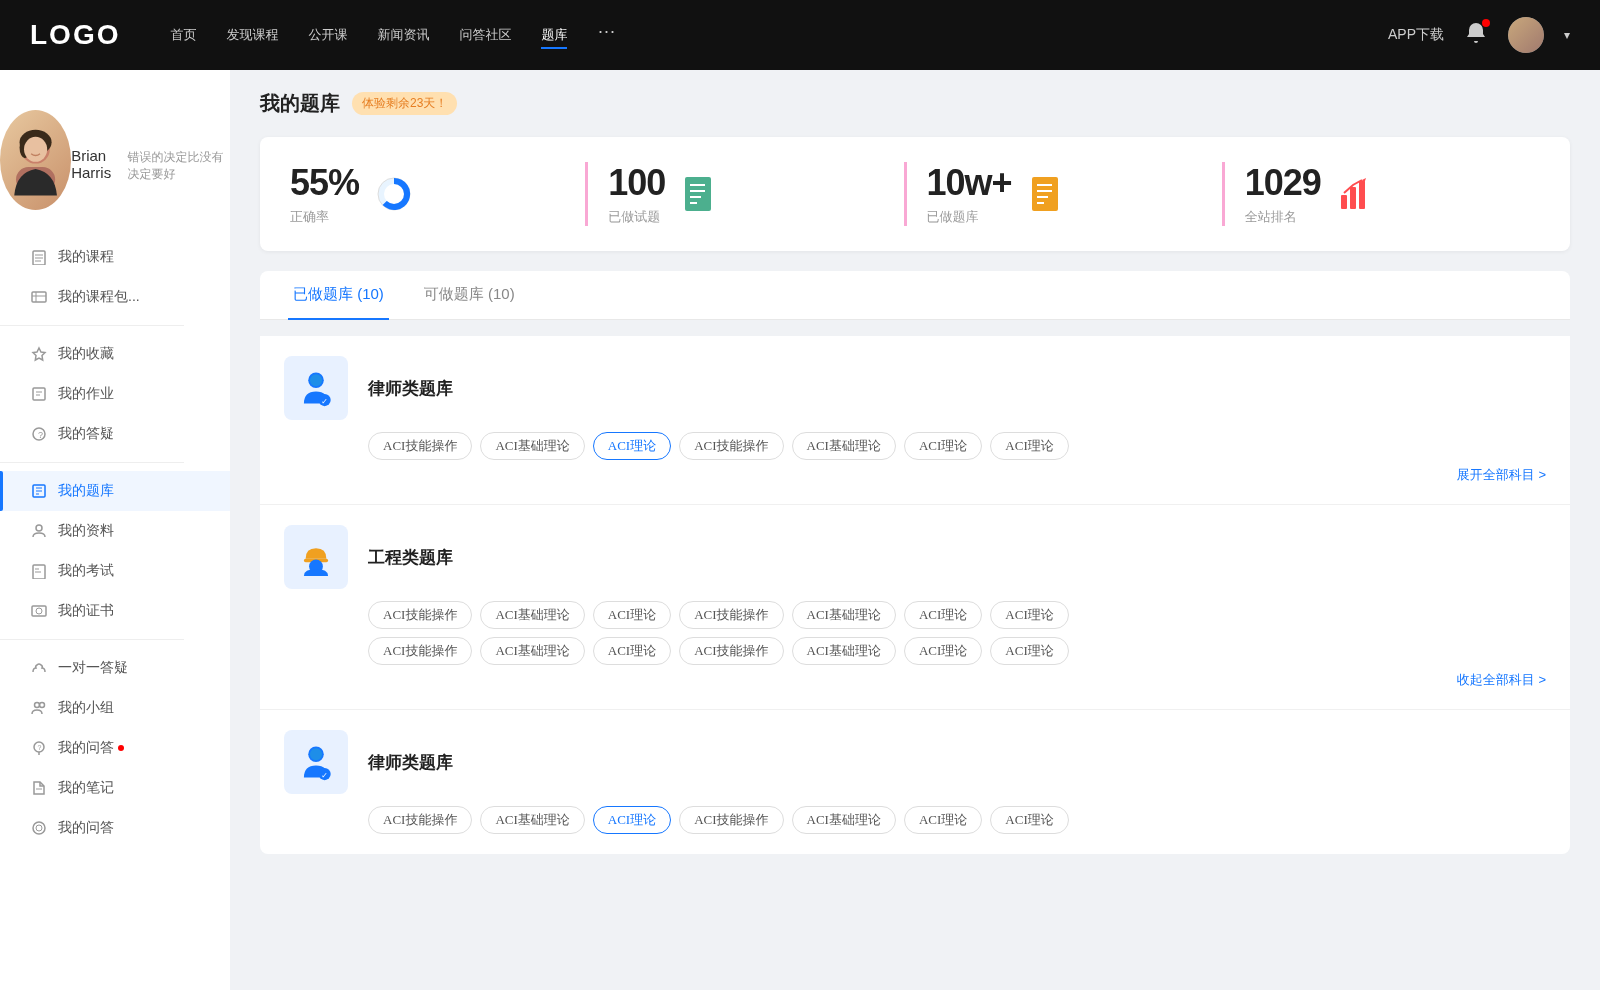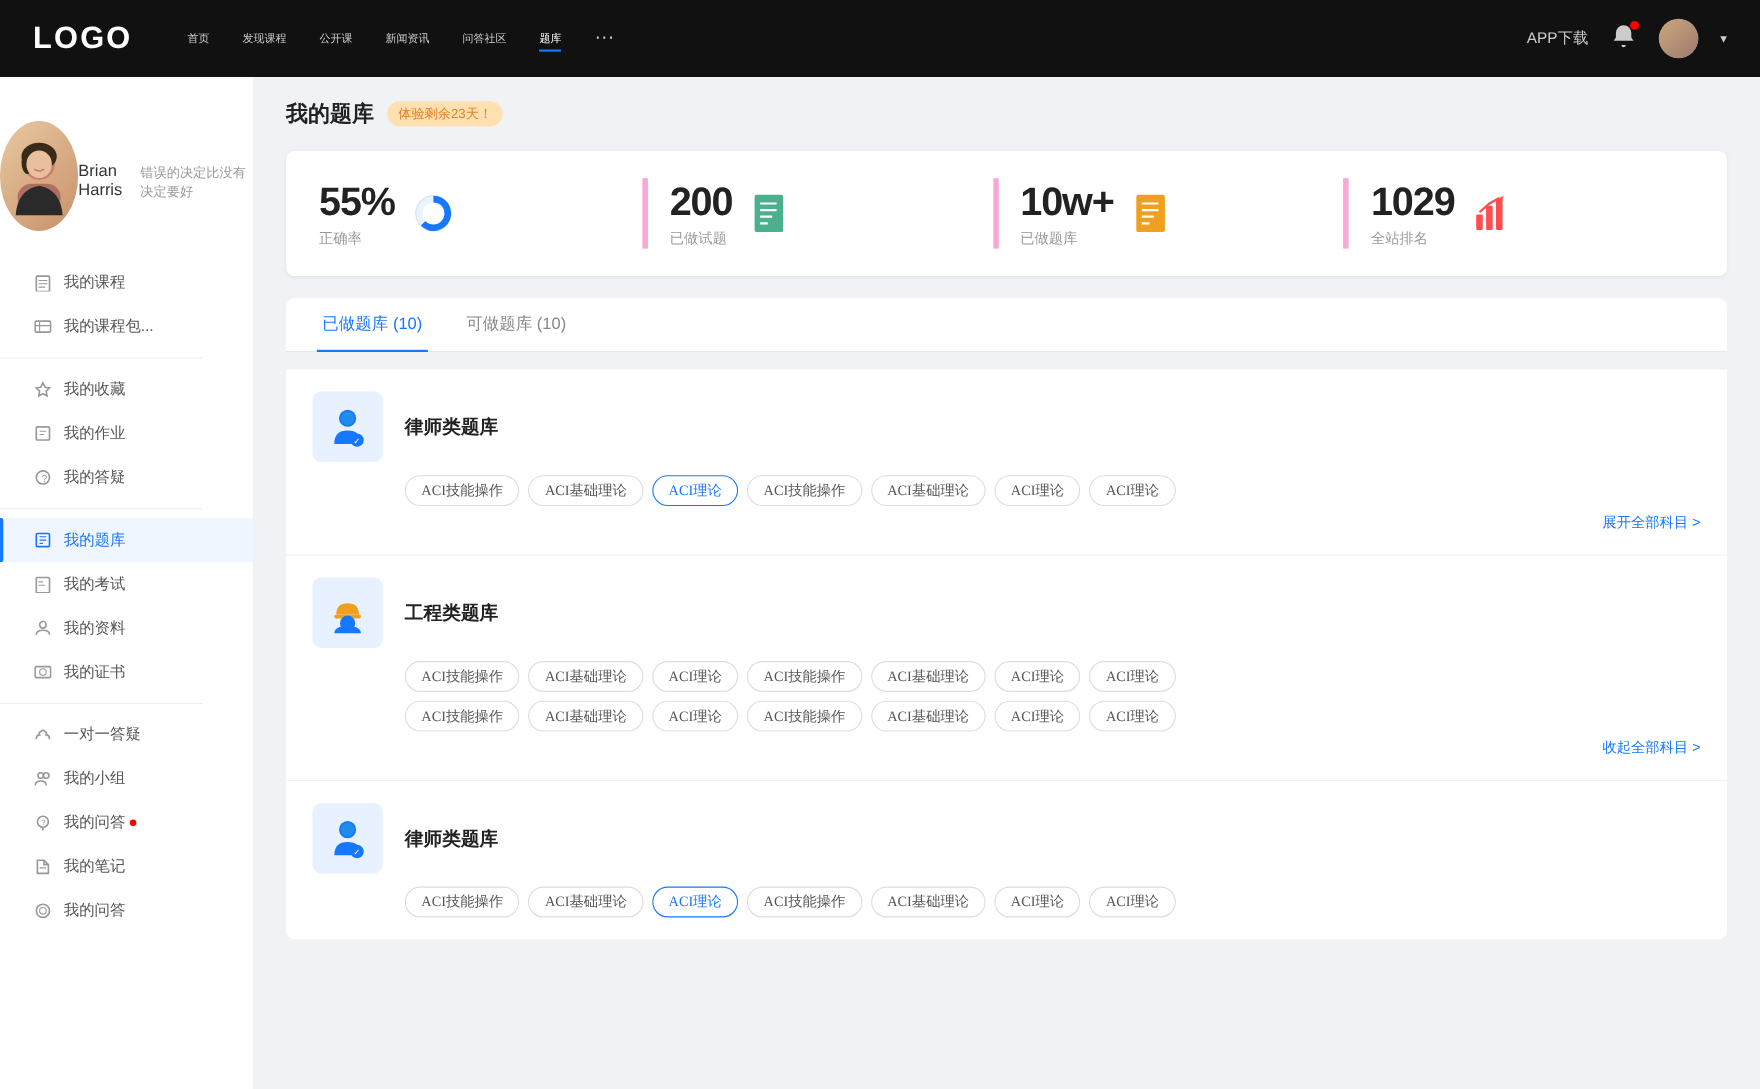--- a/index.html
+++ b/index.html
@@ -23,21 +23,21 @@
       margin-right: 50px;
       letter-spacing: 2px;
     }
     .nav-links {
       display: flex;
       gap: 30px;
       flex: 1;
     }
     .nav-link {
       color: #ccc;
-      font-size: 10px;
+      font-size: 13px;
       cursor: pointer;
       padding: 5px 0;
       font-family: Liberation Serif, serif;
     }
     .nav-link.active {
       color: #fff;
       border-bottom: 2px solid #1677ff;
       padding-bottom: 3px;
     }
     .nav-more { color: #ccc; font-size: 18px; cursor: pointer; }
@@ -227,21 +227,21 @@
       padding: 25px 30px;
       display: flex;
       margin-bottom: 20px;
       box-shadow: 0 1px 4px rgba(0,0,0,0.06);
     }
     .stat-item {
       flex: 1;
       display: flex;
       align-items: center;
       gap: 15px;
-      border-right: 5px solid #f9a8d4;
+      border-right: 3px solid #f9a8d4;
       margin-right: 20px;
     }
     .stat-item:last-child {
       border-right: none;
       margin-right: 0;
       padding-right: 0;
     }
     .stat-value {
       font-size: 36px;
       font-weight: 600;
@@ -465,35 +465,35 @@
               <line x1="5" y1="5" x2="11" y2="5" stroke="#1677ff" stroke-width="1"></line>
               <line x1="5" y1="8" x2="11" y2="8" stroke="#1677ff" stroke-width="1"></line>
               <line x1="5" y1="11" x2="8" y2="11" stroke="#1677ff" stroke-width="1"></line>
             </svg>
         </span>
         <span class="sidebar-label">我的题库</span>
       </li>
       <li class="sidebar-item">
         <span class="sidebar-icon">
           <svg width="16" height="16" viewBox="0 0 16 16">
+              <circle cx="8" cy="5" r="3" fill="none" stroke="#999" stroke-width="1.5"></circle>
+              <path d="M2 14 Q2 10 8 10 Q14 10 14 14" fill="none" stroke="#999" stroke-width="1.5"></path>
+            </svg>
+        </span>
+        <span class="sidebar-label">我的资料</span>
+      </li>
+      <li class="sidebar-item">
+        <span class="sidebar-icon">
+          <svg width="16" height="16" viewBox="0 0 16 16">
               <rect x="2" y="2" width="12" height="14" rx="1" fill="none" stroke="#999" stroke-width="1.5"></rect>
               <line x1="4" y1="6" x2="8" y2="6" stroke="#999" stroke-width="1"></line>
               <line x1="4" y1="9" x2="10" y2="9" stroke="#999" stroke-width="1"></line>
             </svg>
         </span>
         <span class="sidebar-label">我的考试</span>
-      </li>
-      <li class="sidebar-item">
-        <span class="sidebar-icon">
-          <svg width="16" height="16" viewBox="0 0 16 16">
-              <circle cx="8" cy="5" r="3" fill="none" stroke="#999" stroke-width="1.5"></circle>
-              <path d="M2 14 Q2 10 8 10 Q14 10 14 14" fill="none" stroke="#999" stroke-width="1.5"></path>
-            </svg>
-        </span>
-        <span class="sidebar-label">我的资料</span>
       </li>
       <li class="sidebar-item">
         <span class="sidebar-icon">
           <svg width="16" height="16" viewBox="0 0 16 16">
               <rect x="1" y="3" width="14" height="10" rx="1" fill="none" stroke="#999" stroke-width="1.5"></rect>
               <circle cx="8" cy="8" r="3" fill="none" stroke="#999" stroke-width="1"></circle>
             </svg>
         </span>
         <span class="sidebar-label">我的证书</span>
       </li>
@@ -569,21 +569,21 @@
             <circle cx="20" cy="20" r="16" fill="#e8f4ff" stroke="#ddd" stroke-width="1"></circle>
 
             <path d="M20 20 L20 4 A16 16 0 1 1 8.6 31.1 Z" fill="#1677ff"></path>
             <circle cx="20" cy="20" r="10" fill="white"></circle>
           </svg>
         </div>
       </div>
 
       <div class="stat-item">
         <div>
-          <div class="stat-value">200</div>
+          <div class="stat-value">100</div>
           <div class="stat-label">已做试题</div>
         </div>
         <div class="stat-icon">
           <svg width="38" height="38" viewBox="0 0 38 38">
             <rect x="4" y="2" width="26" height="34" rx="2" fill="#4caf8e"></rect>
             <line x1="9" y1="10" x2="24" y2="10" stroke="#fff" stroke-width="2"></line>
             <line x1="9" y1="16" x2="24" y2="16" stroke="#fff" stroke-width="2"></line>
             <line x1="9" y1="22" x2="20" y2="22" stroke="#fff" stroke-width="2"></line>
             <line x1="9" y1="28" x2="16" y2="28" stroke="#fff" stroke-width="2"></line>
           </svg>

